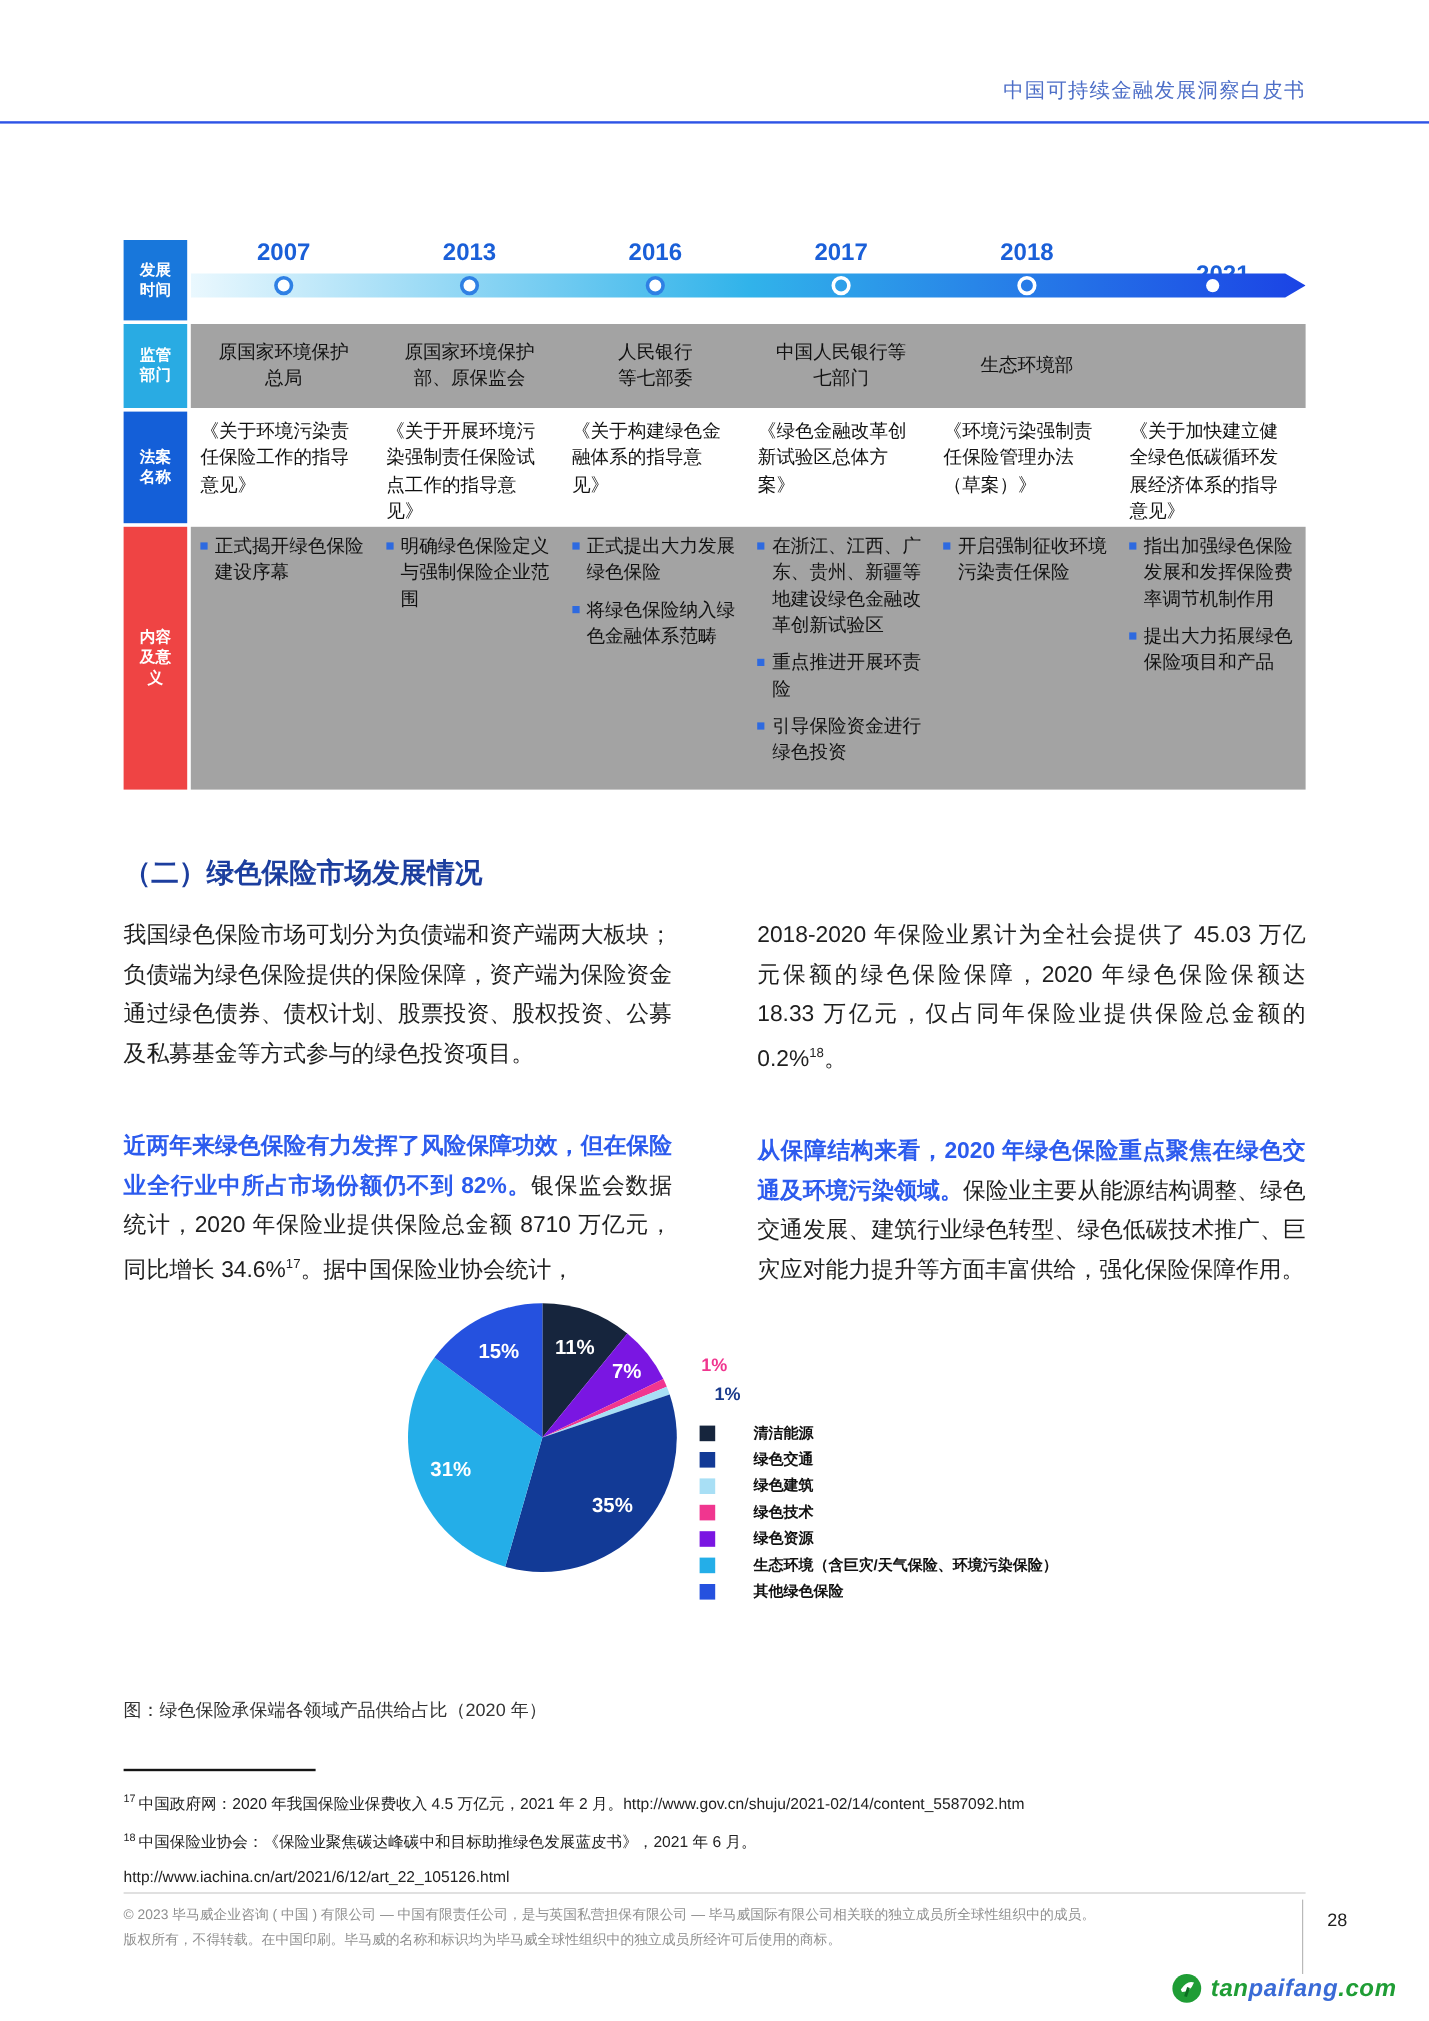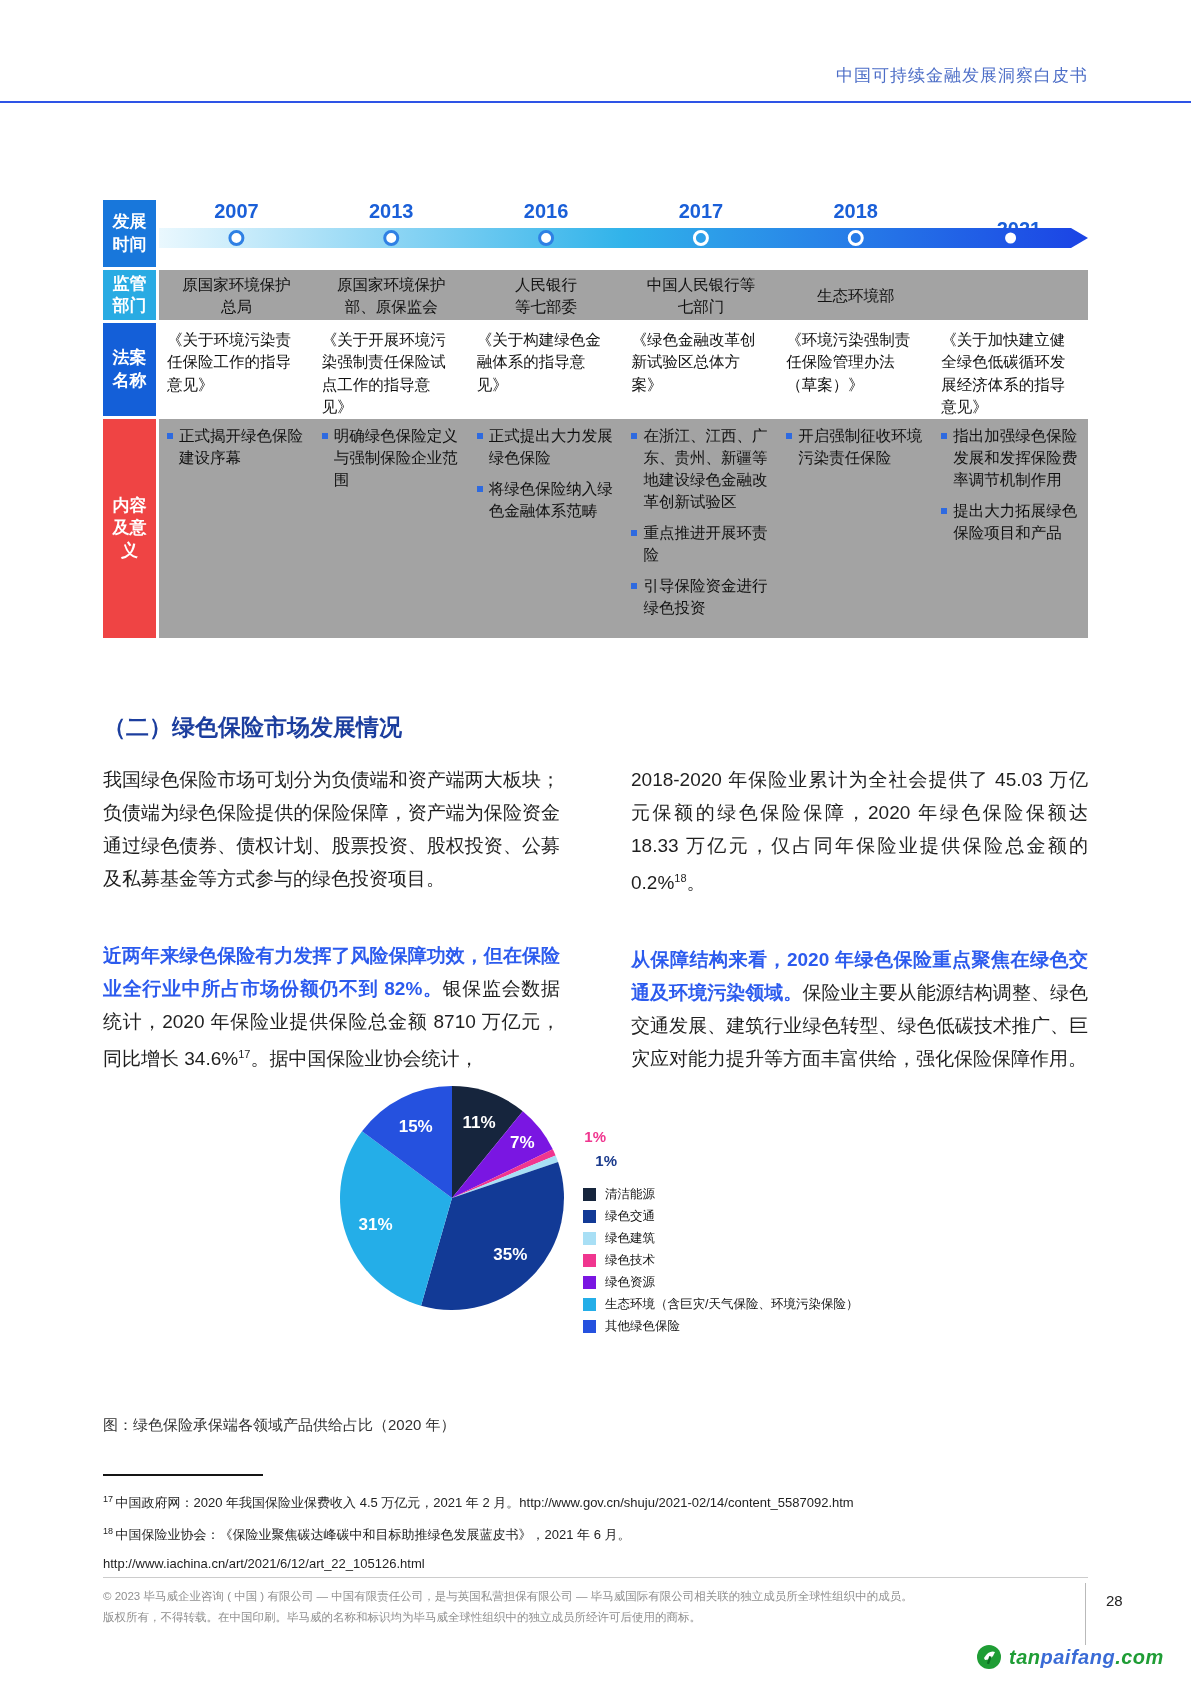--- a/index.html
+++ b/index.html
@@ -7,26 +7,26 @@
   .page{position:relative;width:1191px;height:1684px;background:#fff;overflow:hidden;}
 
   
   .hdr-title{position:absolute;top:64px;right:103px;font-size:17px;color:#4d6ec7;letter-spacing:1px;}
   .hdr-rule{position:absolute;top:101px;left:0;width:1191px;height:2px;background:#2e54e6;}
 
   
   .ttable{position:absolute;left:103px;top:200px;width:985px;}
   .trow{display:flex;margin-bottom:3px;}
   .tlabel{width:53px;margin-right:3px;flex:none;display:flex;align-items:center;justify-content:center;
-          color:#fff;font-weight:bold;font-size:17px;line-height:1.3;text-align:center;}
+          color:#fff;font-weight:bold;font-size:13px;line-height:1.3;text-align:center;}
   .tlabel span{display:block;width:36px;}
   .tbody{flex:1;position:relative;}
   .tcells{flex:1;display:grid;grid-template-columns:repeat(6,1fr);}
   .row-time{height:67px;}
-  .row-reg{height:50px;}
+  .row-reg{height:70px;}
   .row-law{height:93px;}
   .row-content{height:219px;}
   .bg-gray{background:#a3a3a3;}
   .cell{padding:6px 8px;font-size:15.5px;line-height:1.45;color:#111;}
   .cell.center{display:flex;align-items:center;justify-content:center;text-align:center;white-space:pre-line;padding:4px 6px;}
   .year{position:absolute;top:0;transform:translateX(-50%);font-size:20px;font-weight:bold;color:#1a5fd8;}
   .tl-svg{position:absolute;left:0;top:27px;}
   .bullet-item{padding-left:12px;text-indent:-12px;margin:0 0 9px 0;font-size:15.5px;line-height:1.42;color:#111;}
   .bullet-item .sq{display:inline-block;width:6px;height:6px;background:#2e6ae0;margin-right:6px;vertical-align:2px;}
 
@@ -37,21 +37,21 @@
   .col-right{left:631px;}
   .col p{margin:0 0 44px 0;}
   .seg-b{color:#2c5bee;font-weight:bold;}
   sup{font-size:11px;}
 
   
   .pie-svg{position:absolute;left:95px;top:1070px;}
   .legend{position:absolute;left:583px;top:1186px;}
   .legend-item{display:flex;align-items:center;margin-bottom:5px;}
   .legend-swatch{width:13px;height:13px;flex:none;margin-right:9px;}
-  .legend-label{font-size:12.5px;font-weight:400;color:#111;}
+  .legend-label{font-size:12.5px;font-weight:700;color:#111;margin-left:23px;}
   .chart-caption{position:absolute;left:103px;top:1416px;font-size:15px;color:#333;}
 
   
   .fn-block{position:absolute;left:103px;top:1474px;width:990px;}
   .fn-rule{width:160px;height:2px;background:#151515;margin-bottom:9px;}
   .fn-line{font-size:13px;line-height:28px;color:#222;}
   .fn-line sup{font-size:9px;}
 
   
   .ft-rule{position:absolute;left:103px;top:1577px;width:985px;height:1px;background:#cccccc;}

